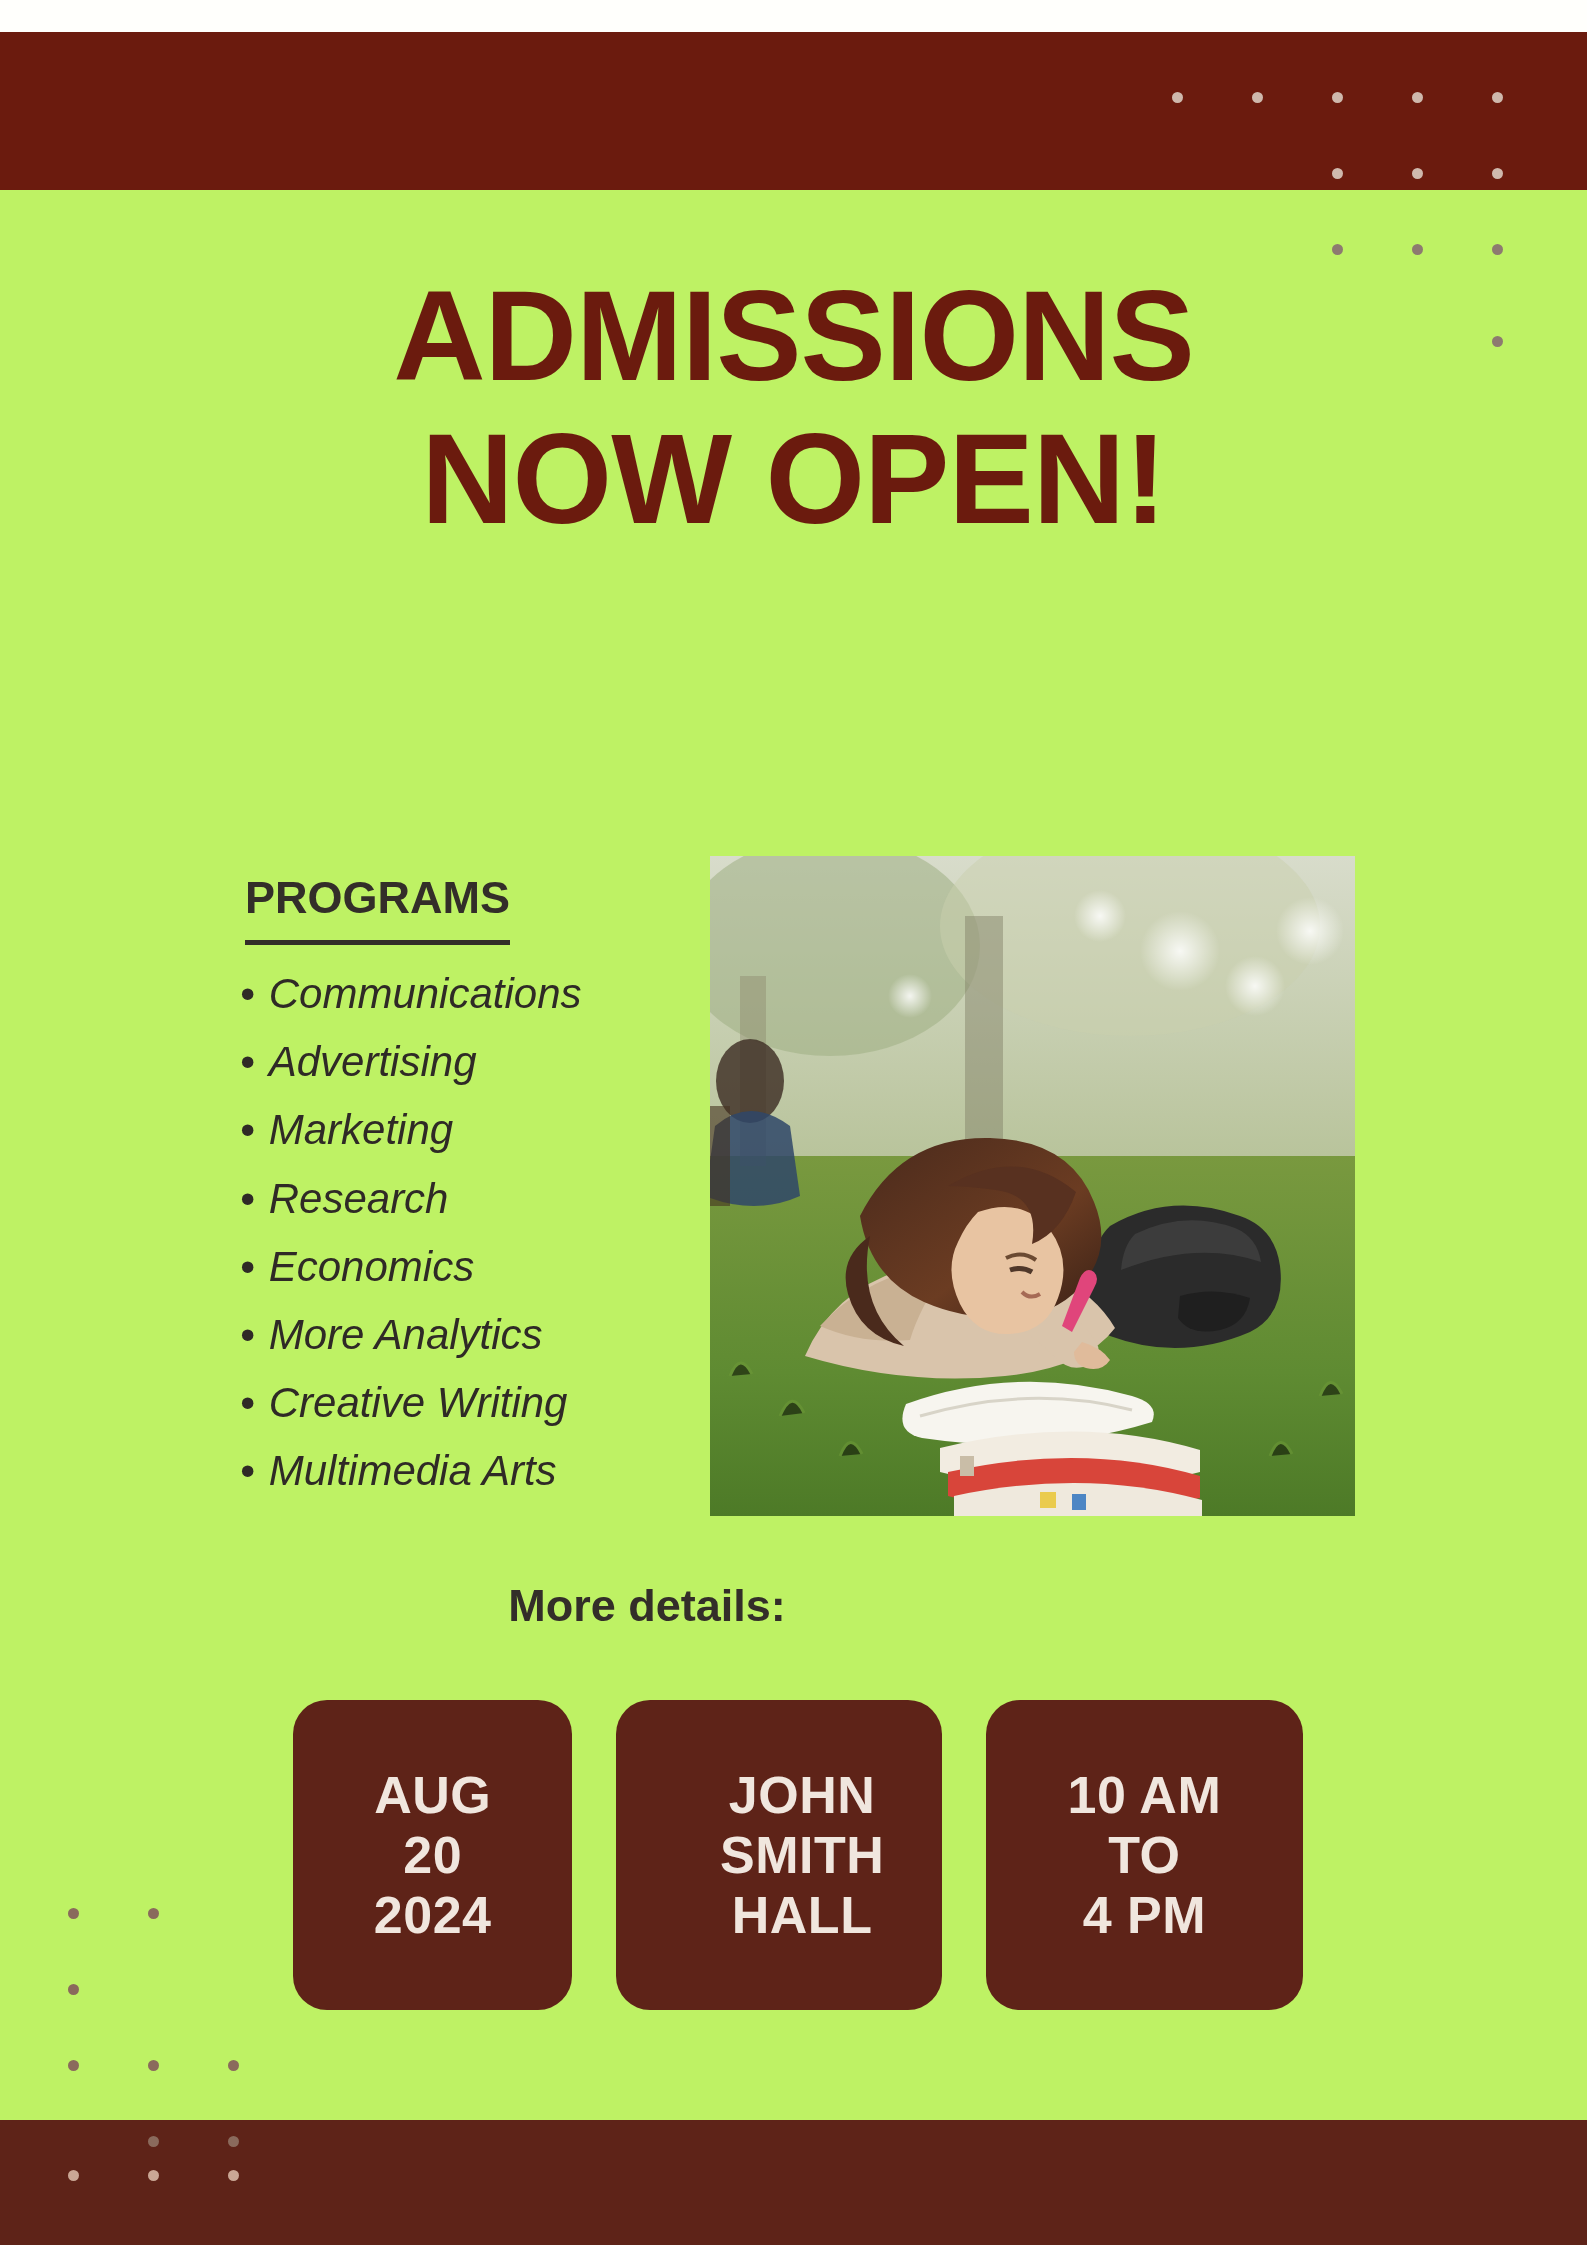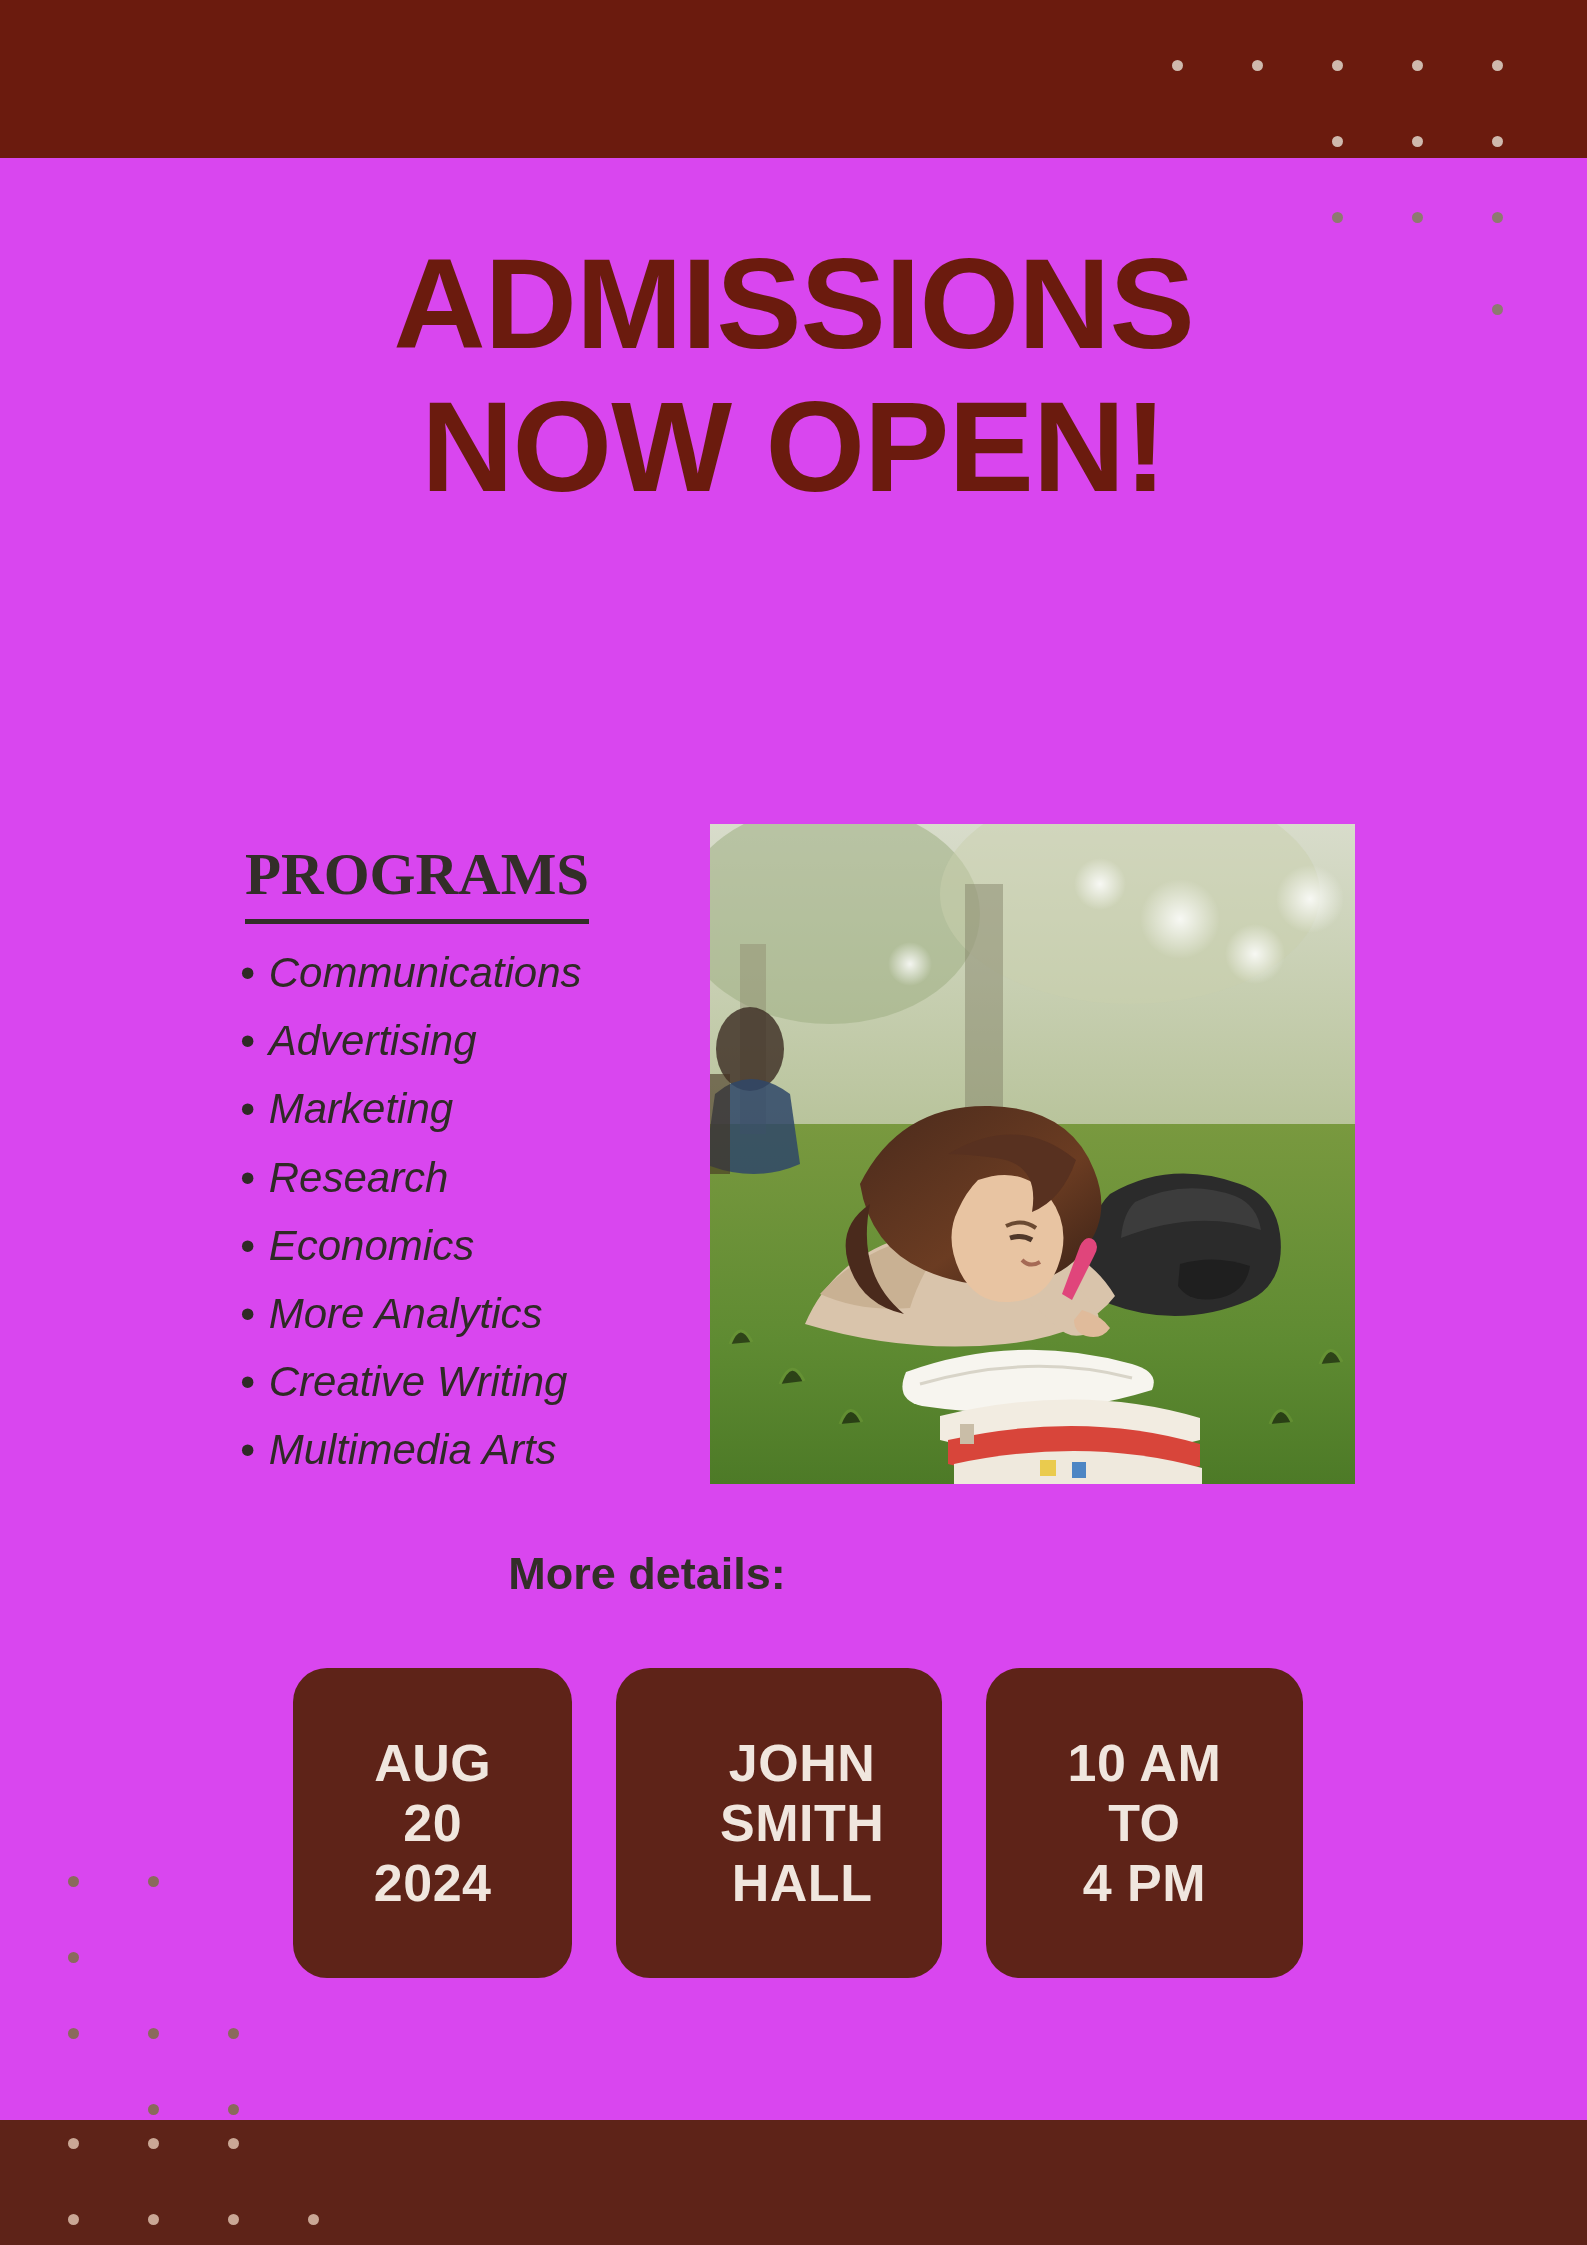--- a/index.html
+++ b/index.html
@@ -11,22 +11,23 @@
     height: 2245px;
     background: #fffffc;
     font-family: "Liberation Sans", sans-serif;
     overflow: hidden;
     position: relative;
   }
 
   .poster {
     position: absolute;
     inset: 0;
-    background: #d946ef;
+    background: #bef264;
     overflow: hidden;
+    margin-top: 32px;
   }
 
   
   .bar-top {
     position: absolute;
     top: 0; left: 0;
     width: 1587px;
     height: 158px;
     background: #6b1b0e;
   }
@@ -81,28 +82,27 @@
   }
 
   
   .programs {
     position: absolute;
     top: 840px;
     left: 240px;
     width: 460px;
   }
   .programs-title {
-    font-size: 59px;
+    font-size: 45px;
     font-weight: bold;
     color: #332e29;
     display: inline-block;
     border-bottom: 5px solid #332e29;
-    padding-bottom: 10px;
+    padding-bottom: 16px;
     margin-left: 5px;
-    font-family: Liberation Serif, serif;
   }
   .programs-list {
     margin: 26px 0 0 0;
     padding: 0;
     list-style: none;
   }
   .programs-list li {
     font-size: 42px;
     font-style: italic;
     color: #2f2a26;

